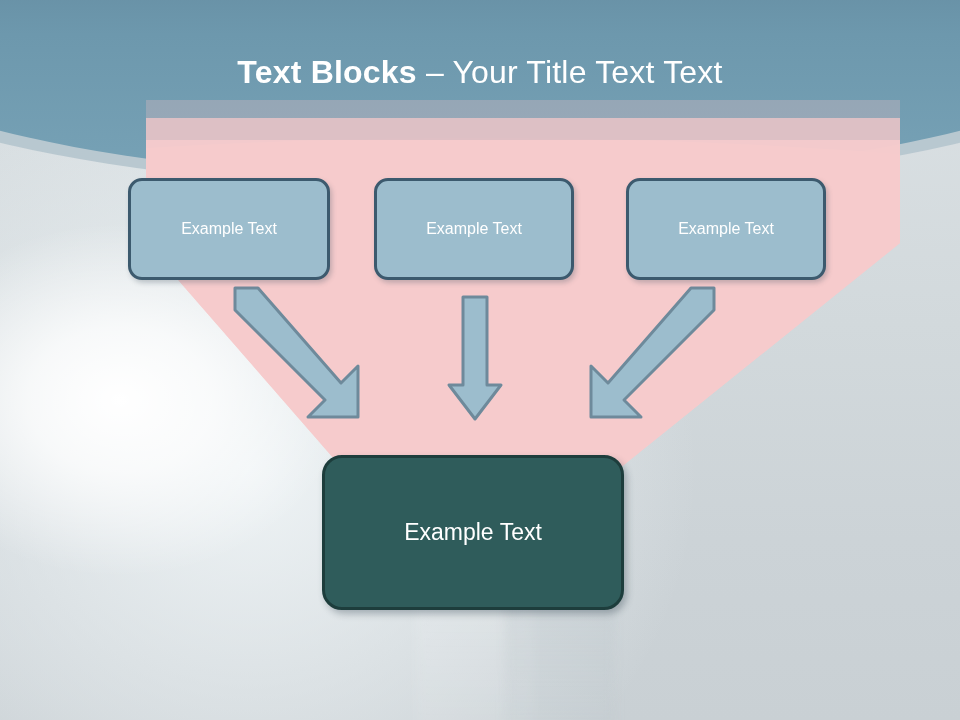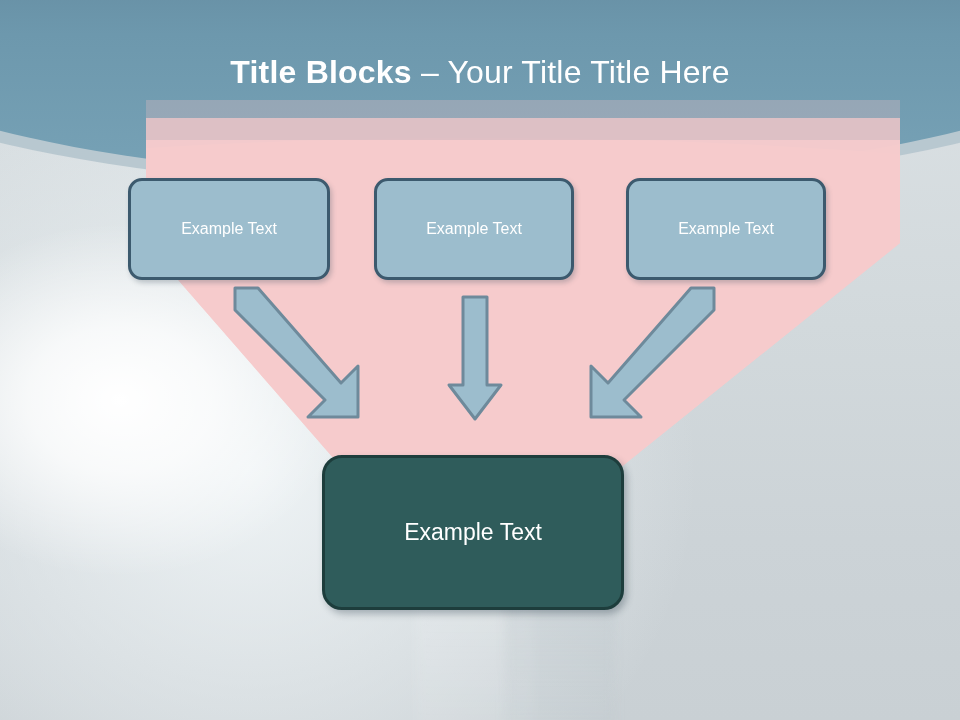--- a/index.html
+++ b/index.html
@@ -177,21 +177,21 @@
     <g>
       <polygon points="463,297 487,297 487,385 501,385 475,419 449,385 463,385" fill="#9cbdcd" stroke="#6e8a9b" stroke-width="3" stroke-linejoin="round"></polygon>
     </g>
 
     <g>
       <polygon points="714,288 691,288 608,383 591,366 591,417 641,417 624,400 714,310" fill="#9cbdcd" stroke="#6e8a9b" stroke-width="3" stroke-linejoin="round"></polygon>
     </g>
   </svg>
 
   <div class="title">
-    <span class="strong">Title Blocks </span><span class="light">– </span><span class="light">Your Title Title Here</span>
+    <span class="strong">Text Blocks </span><span class="light">– </span><span class="light">Your Title Text Text</span>
   </div>
 
   <div id="box1" class="tbox">
     <span>Example Text</span>
   </div>
   <div id="box2" class="tbox">
     <span>Example Text</span>
   </div>
   <div id="box3" class="tbox">
     <span>Example Text</span>

